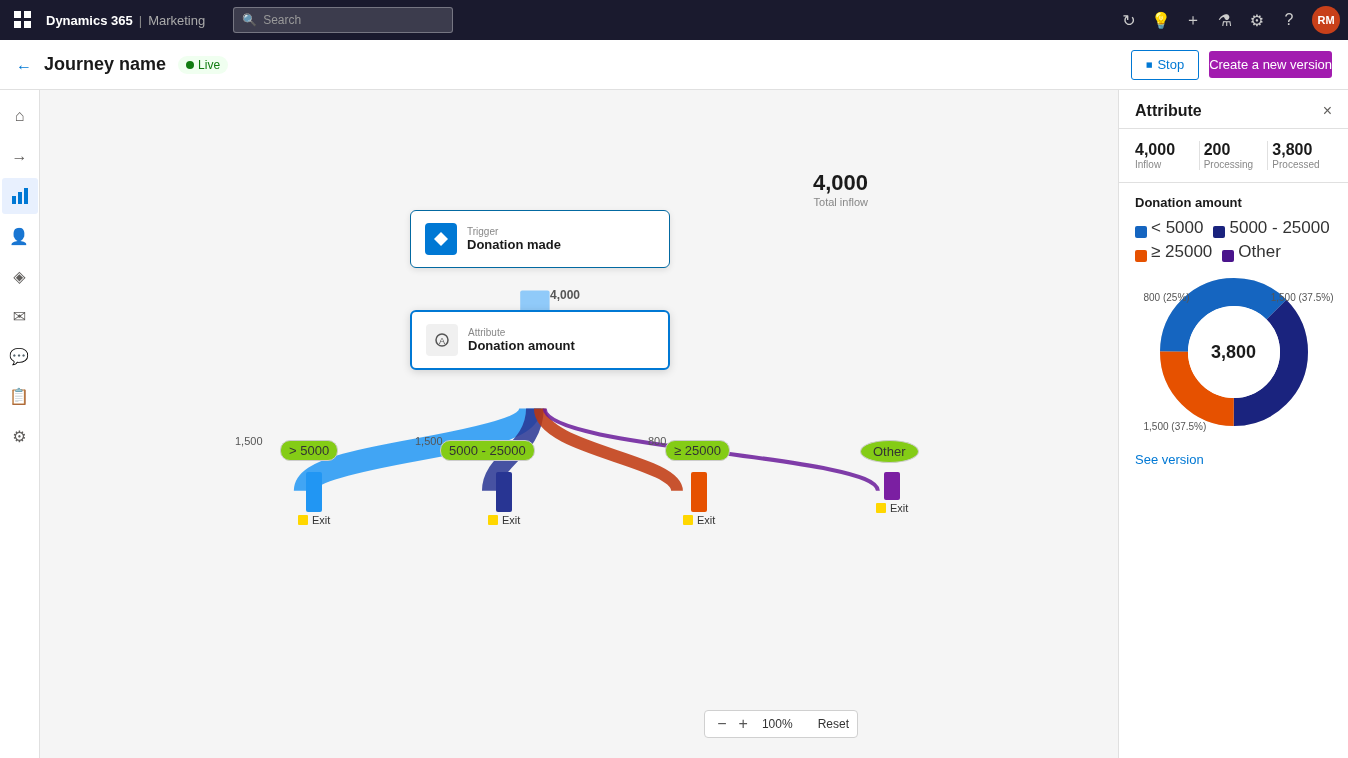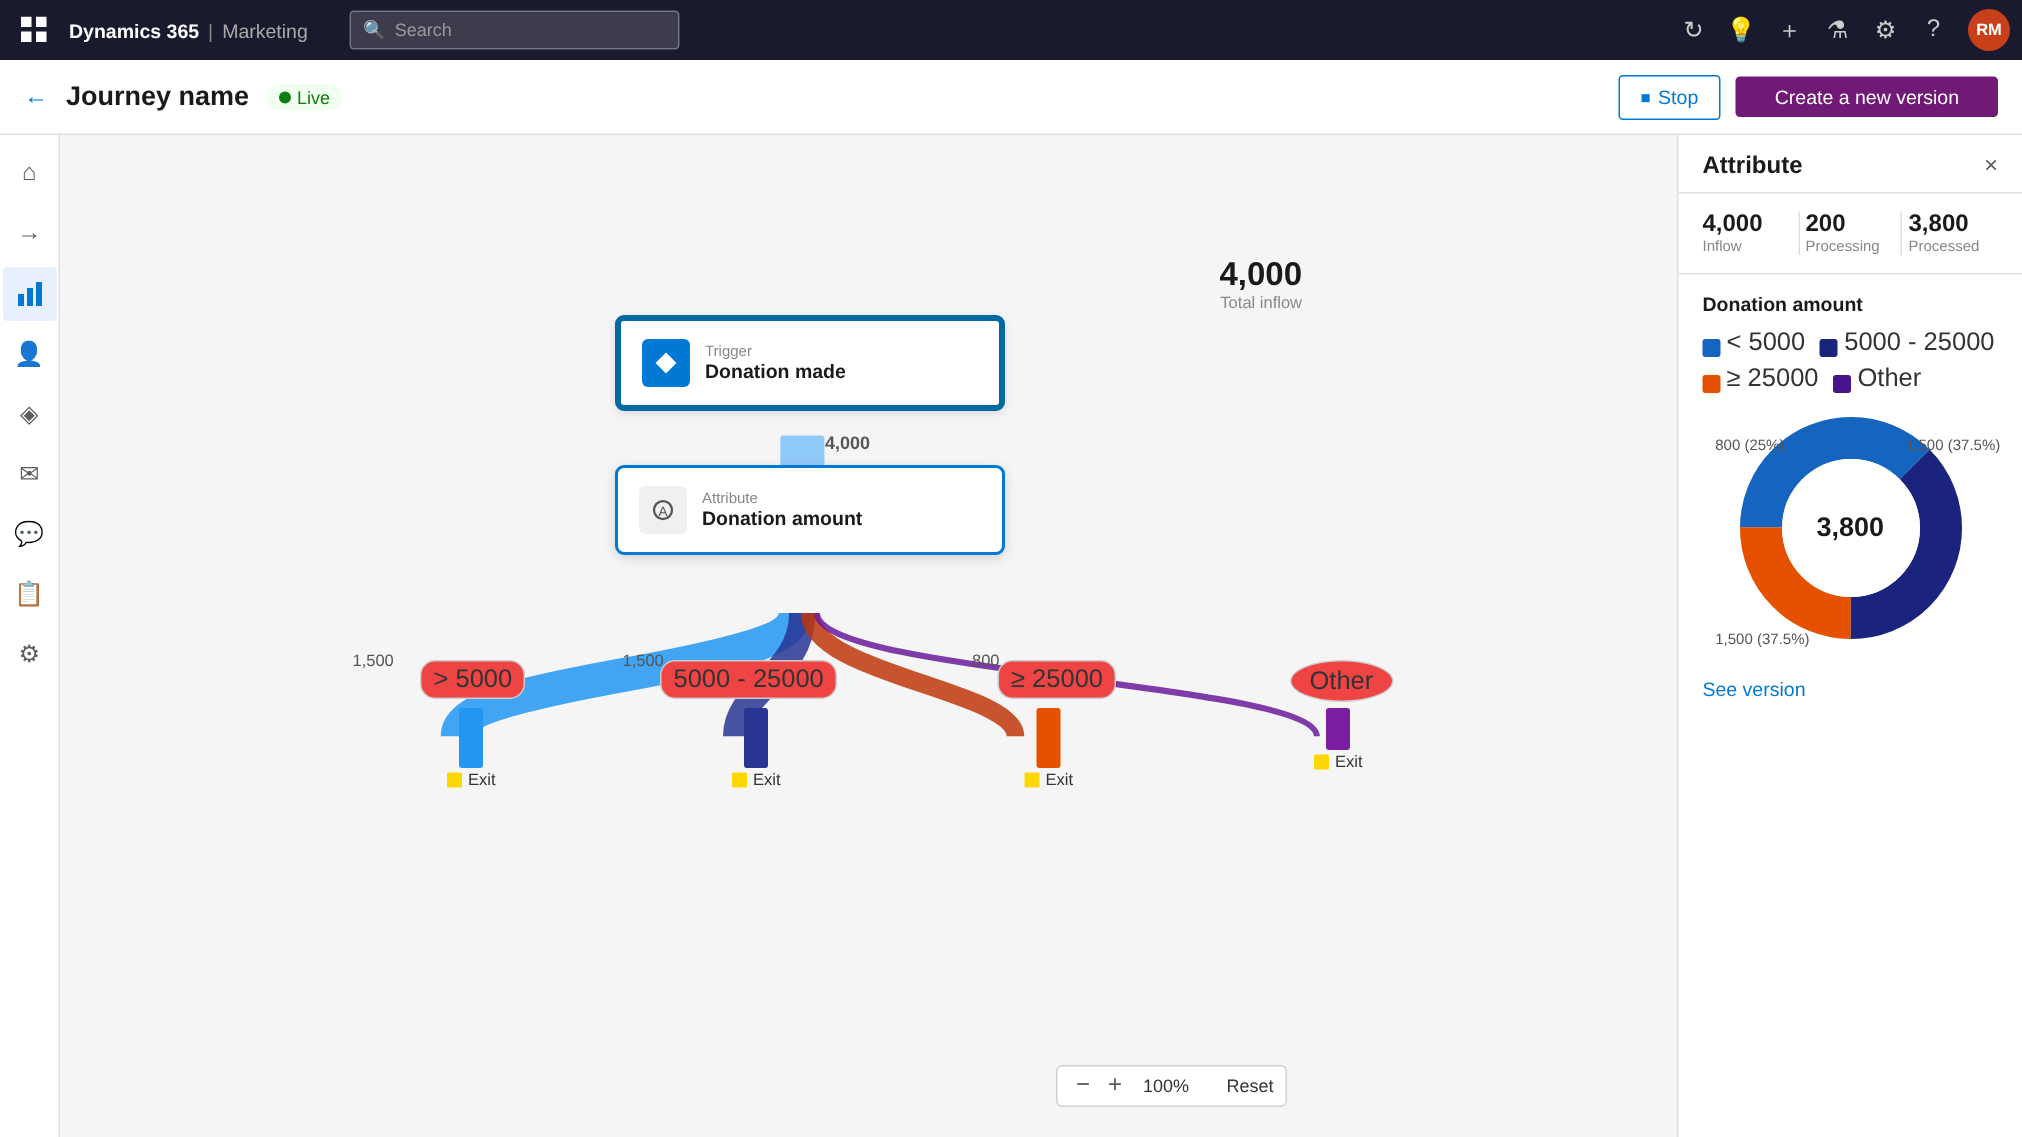--- a/index.html
+++ b/index.html
@@ -54,22 +54,22 @@
       padding: 2px 8px;
     }
     .live-dot { width: 8px; height: 8px; border-radius: 50%; background: #107c10; }
     .secondbar-right { margin-left: auto; display: flex; gap: 10px; align-items: center; }
     .stop-btn {
       border: 1px solid #0078d4; background: #fff; color: #0078d4;
       padding: 6px 14px; border-radius: 3px; cursor: pointer; font-size: 13px;
       display: flex; align-items: center; gap: 5px;
     }
     .create-btn {
-      background: #701a75; color: #fff;
-      border: none; padding: 6px 26px; border-radius: 3px; cursor: pointer; font-size: 13px;
+      background: #a21caf; color: #fff;
+      border: none; padding: 6px 0; border-radius: 3px; cursor: pointer; font-size: 13px;
     }
 
     
     .main-layout { display: flex; height: calc(758px - 90px); }
 
     
     .left-sidebar {
       width: 40px;
       background: #fff;
       border-right: 1px solid #e0e0e0;
@@ -94,21 +94,21 @@
       overflow: hidden;
     }
 
     
     .trigger-node {
       position: absolute;
       left: 370px;
       top: 120px;
       width: 260px;
       background: #fff;
-      border: 4px solid #0369a1;
+      border: 1px solid #0369a1;
       border-radius: 6px;
       padding: 12px 14px;
       display: flex;
       align-items: center;
       gap: 10px;
       box-shadow: 0 2px 6px rgba(0,0,0,0.1);
     }
     .trigger-icon {
       width: 32px; height: 32px; background: #0078d4; border-radius: 4px;
       display: flex; align-items: center; justify-content: center; color: #fff; font-size: 14px; flex-shrink: 0;
@@ -139,23 +139,23 @@
     .flow-count {
       position: absolute;
       font-size: 11px;
       color: #555;
       font-weight: 600;
     }
 
     
     .branch-label {
       position: absolute;
-      font-size: 17px;
+      font-size: 13px;
       color: #333;
-      background: #ef4444;
+      background: #84cc16;
       border: 1px solid #ccc;
       border-radius: 10px;
       padding: 2px 8px;
     }
 
     
     .exit-node {
       position: absolute;
       display: flex;
       flex-direction: column;

